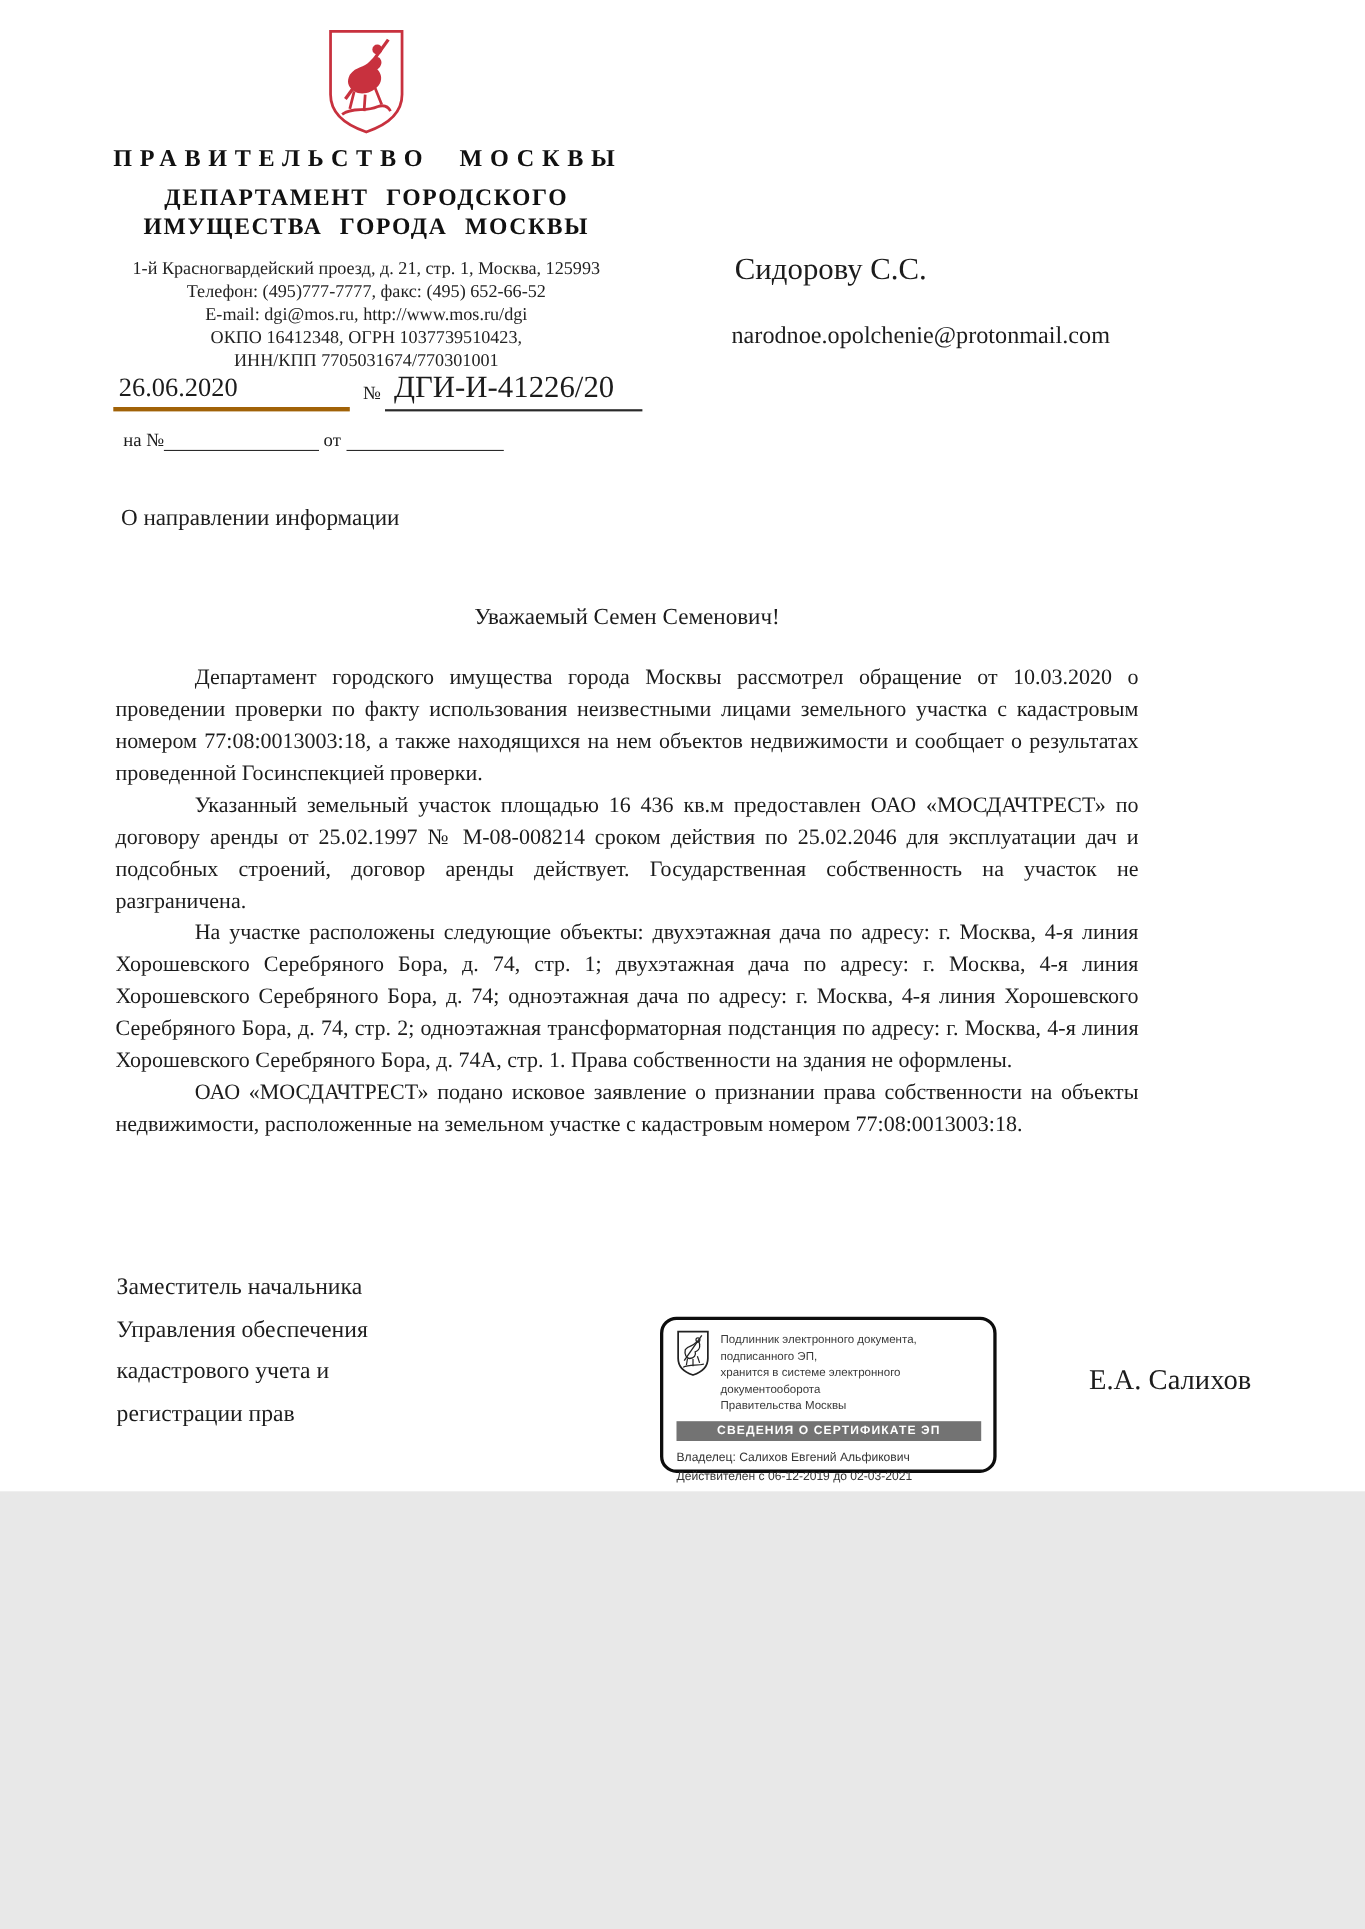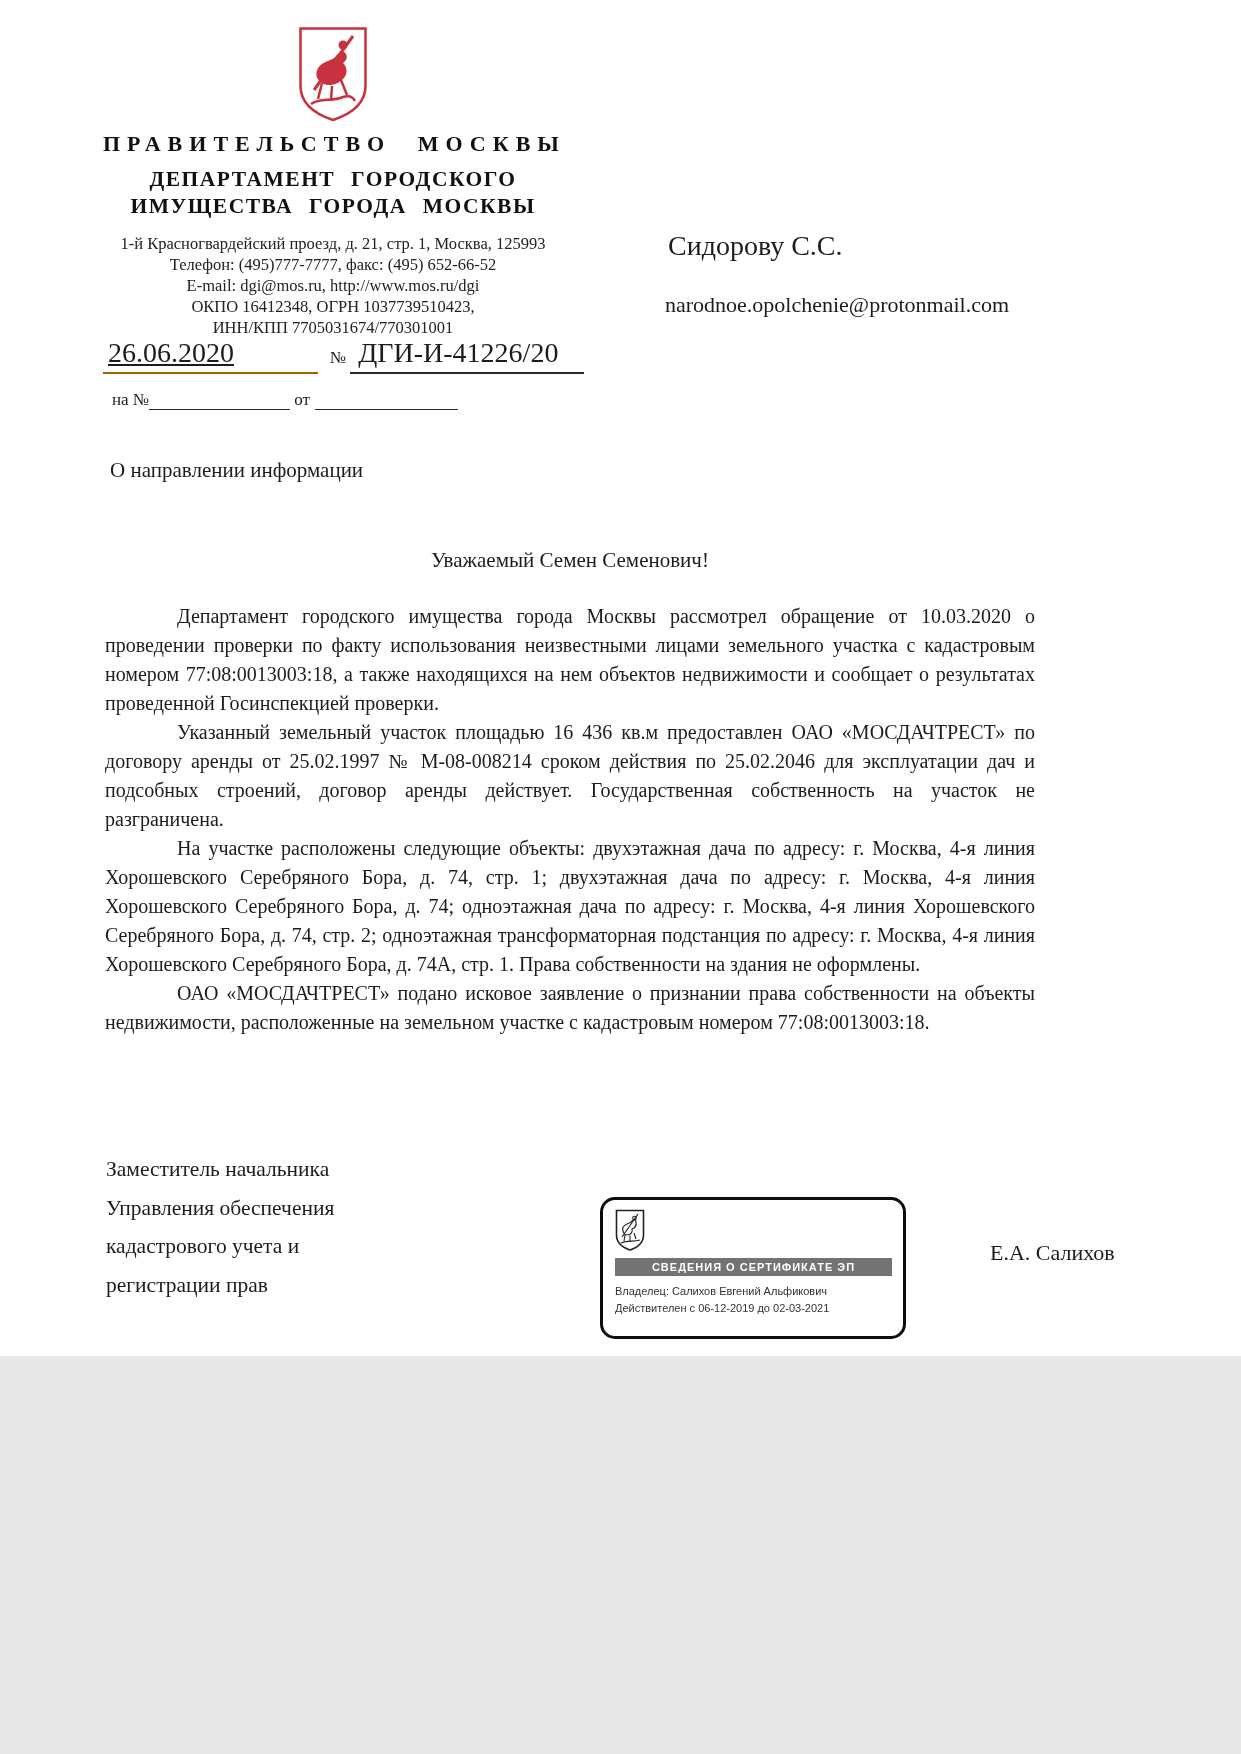--- a/index.html
+++ b/index.html
@@ -16,21 +16,21 @@
     margin-top:6px; white-space:nowrap; color:#111;
   }
   .dept-title {
     font-size:21.5px; font-weight:bold; letter-spacing:1.5px; word-spacing:9px;
     line-height:27px; margin-top:9px; color:#111;
   }
   .addr-block { margin-top:13px; font-size:16.5px; line-height:21px; color:#222; }
   
   .ref-line { position:absolute; left:103px; top:337px; display:flex; align-items:flex-end; }
   .ref-date {
-    width:210px; font-size:28px; border-bottom:2px solid #a16207; padding:0 0 3px 5px;text-decoration:underline;
+    width:210px; font-size:24px; border-bottom:4px solid #a16207; padding:0 0 3px 5px;
   }
   .ref-no-sign { font-size:17px; padding:0 4px 6px 12px; }
   .ref-number {
     width:226px; font-size:28px; border-bottom:2px solid #2a2a2a; padding:0 0 3px 8px;
   }
   .na-line { position:absolute; left:112px; top:390px; display:flex; align-items:flex-end; font-size:17px; }
   .blank { display:inline-block; border-bottom:1.5px solid #2a2a2a; height:18px; }
   .blank-1 { width:141px; }
   .blank-2 { width:143px; margin-left:5px; }
   .na-ot { margin-left:4px; }
@@ -39,21 +39,21 @@
   .recipient-email { position:absolute; left:665px; top:292px; font-size:22px; }
   
   .subject { position:absolute; left:110px; top:458px; font-size:21px; }
   .salutation { position:absolute; left:105px; top:548px; width:930px; text-align:center; font-size:21px; }
   .body-text { position:absolute; left:105px; top:602px; width:930px; }
   .body-text p {
     margin:0; font-size:20px; line-height:29px; text-align:justify; text-indent:72px;
   }
   
   .sign-title { position:absolute; left:106px; top:1150px; font-size:21.5px; line-height:38.5px; }
-  .sign-name { position:absolute; left:990px; top:1240px; font-size:22px; }
+  .sign-name { position:absolute; left:990px; top:1240px; font-size:26px; }
   
   .stamp {
     position:absolute; left:600px; top:1197px; width:306px; height:142px;
     box-sizing:border-box; border:3.5px solid #0d0d0d; border-radius:15px;
     background:#fff; padding:9px 11px 6px 12px;
     font-family:"Liberation Sans", sans-serif; color:#3a3a3a;
   }
   .stamp-top { display:flex; align-items:flex-start; }
   .stamp-arms { flex:0 0 auto; margin-right:10px; }
   .stamp-intro { font-size:10.5px; line-height:15px; padding-top:2px; }
@@ -129,20 +129,25 @@
   <div class="stamp">
     <div class="stamp-top">
       <svg class="stamp-arms" width="30" height="43" viewBox="0 0 30 43" aria-hidden="true">
         <path d="M1.5 1.5 H28.5 V26 C28.5 33.5 22.5 38.5 15 41 C7.5 38.5 1.5 33.5 1.5 26 Z" fill="#ffffff" stroke="#222222" stroke-width="1.6"></path>
         <line x1="23" y1="5" x2="7" y2="28" stroke="#222222" stroke-width="1.2"></line>
         <circle cx="19.5" cy="9" r="1.8" fill="none" stroke="#222222" stroke-width="1.1"></circle>
         <path d="M8 18 C11 14 15 15 17 12 C19 10 21 10.5 21 13 C21.5 16 20 19 17 20 C18 23 16 26 12 26 C9 26 7 22 8 18 Z" fill="none" stroke="#222222" stroke-width="1.2"></path>
         <path d="M10 26 L9 32 M15 26.5 L15 33 M19 24 L21 30" stroke="#222222" stroke-width="1.1" fill="none"></path>
         <path d="M6 34 C12 31 19 33 25 31" stroke="#222222" stroke-width="1.1" fill="none"></path>
       </svg>
+      <div class="stamp-intro">
+        <div>Подлинник электронного документа, подписанного ЭП,</div>
+        <div>хранится в системе электронного документооборота</div>
+        <div>Правительства Москвы</div>
+      </div>
     </div>
     <div class="stamp-bar">СВЕДЕНИЯ О СЕРТИФИКАТЕ ЭП</div>
     <div class="stamp-cert">
       <div>Владелец: Салихов Евгений Альфикович</div>
       <div>Действителен с 06-12-2019 до 02-03-2021</div>
     </div>
   </div>
 
   <div class="executor">Сертификат Л.П.</div>
 

